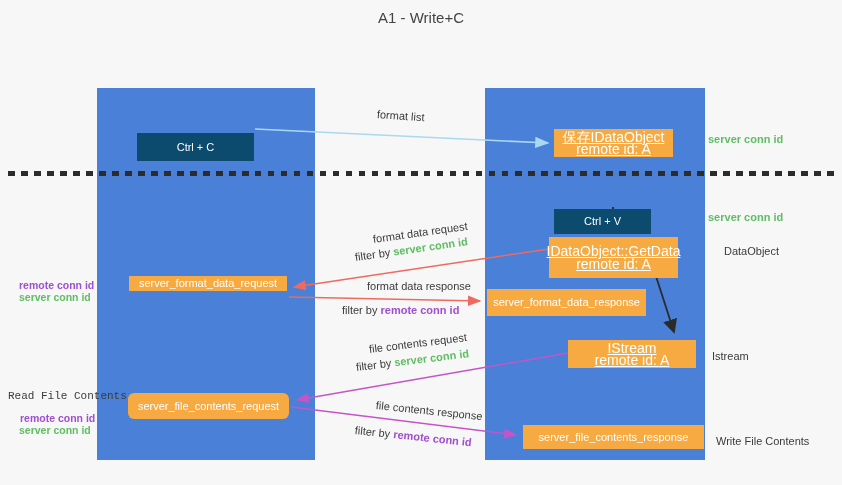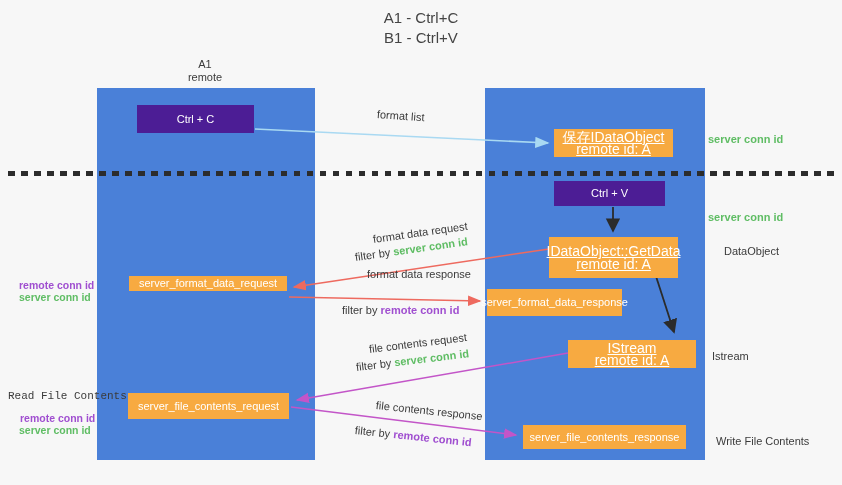--- a/index.html
+++ b/index.html
@@ -20,42 +20,42 @@
 
   .lifeline { background:#4a80d8; top:88px; height:372px; }
   .lifeline.left  { left:97px;  width:218px; }
   .lifeline.right { left:485px; width:220px; }
 
   .dashline { left:8px; top:171px; width:828px; height:5px;
     background:repeating-linear-gradient(90deg,#2c2c2c 0 6.5px,transparent 6.5px 13px); }
 
   .node { display:flex; flex-direction:column; align-items:center; justify-content:center;
     color:#fff; text-align:center; line-height:13px; }
-  .node.green  { background:#4c1d95; font-size:11px; }
+  .node.green  { background:#0c4a6e; font-size:11px;margin-top:28px; }
   .node.orange { background:#f7aa41; font-size:11px; }
   .node.two { font-size:14px; line-height:12.5px;text-decoration:underline; }
 
   .n-ctrl-c   { left:137px; top:105px; width:117px; height:28px; }
   .n-save     { left:554px; top:129px; width:119px; height:28px; }
-  .n-ctrl-v   { left:554px; top:181px; width:111px; height:25px; }
+  .n-ctrl-v   { left:554px; top:181px; width:97px; height:25px; }
   .n-getdata  { left:549px; top:237px; width:129px; height:41px; }
   .n-freq     { left:129px; top:276px; width:158px; height:15px; }
-  .n-fres     { left:487px; top:289px; width:135px; height:27px; }
+  .n-fres     { left:487px; top:289px; width:159px; height:27px; }
   .n-istream  { left:568px; top:340px; width:128px; height:28px; }
-  .n-cfreq    { left:128px; top:393px; width:161px; height:26px; }
-  .n-cfres    { left:523px; top:425px; width:163px; height:24px; }
+  .n-cfreq    { left:128px; top:393px; width:161px; height:26px;border-radius:6px; }
+  .n-cfres    { left:523px; top:425px; width:181px; height:24px; }
 
   .lbl { font-size:11px; white-space:nowrap; color:#3b3b3b; transform-origin:left center; }
   .green-t  { color:#5fbd64; font-weight:bold; }
   .purple-t { color:#a04fd0; font-weight:bold; }
 
   .l-format-list { left:377px; top:108px; transform:rotate(4deg); }
   .l-fdr  { left:373px; top:233px; transform:rotate(-8deg); }
   .l-fdr2 { left:355px; top:251px; transform:rotate(-8deg); }
-  .l-fds  { left:367px; top:268px;text-align:center; }
+  .l-fds  { left:367px; top:280px;text-align:center; }
   .l-fds2 { left:342px; top:304px; }
   .l-fcr  { left:369px; top:343px; transform:rotate(-7deg); }
   .l-fcr2 { left:356px; top:361px; transform:rotate(-7deg); }
   .l-fcs  { left:376px; top:399px; transform:rotate(6deg); }
   .l-fcs2 { left:355px; top:424px; transform:rotate(6deg); }
 
   .side { font-size:11px; white-space:nowrap; }
   .s-scid-top { left:708px; top:133px; }
   .s-scid-mid { left:708px; top:211px; }
   .s-dataobject { left:724px; top:245px; }
@@ -68,28 +68,23 @@
   .s-scid-2 { left:19px; top:424px; font-size:10.5px; }
 
   svg.arrows { left:0; top:0; pointer-events:none; }
 </style>
 </head>
 <body>
 
 <div id="canvas">
 
   <div class="abs title-block">
-    <div>A1 - Ctrl+C</div>
-    <div>B1 - Ctrl+V</div>
+    <div>A1 - Write+C</div>
   </div>
 
-  <div class="abs col-header left">
-    <div>A1</div>
-    <div>remote</div>
-  </div>
 
   <div class="abs lifeline left"></div>
   <div class="abs lifeline right"></div>
 
   <div class="abs dashline"></div>
 
   <svg class="abs arrows" width="842" height="485" viewBox="0 0 842 485">
     <defs>
       <marker id="m-blue" markerWidth="10" markerHeight="8" refX="8" refY="3.5" orient="auto">
         <path d="M0,0 L9,3.5 L0,7 Z" fill="#a9d9f2"></path>

